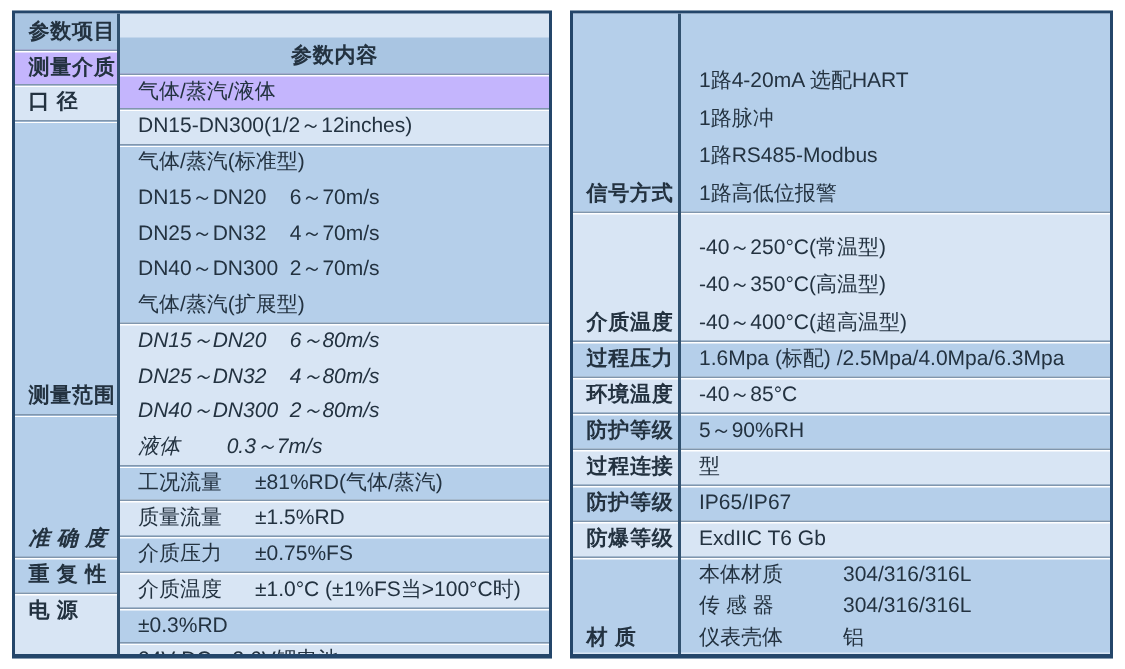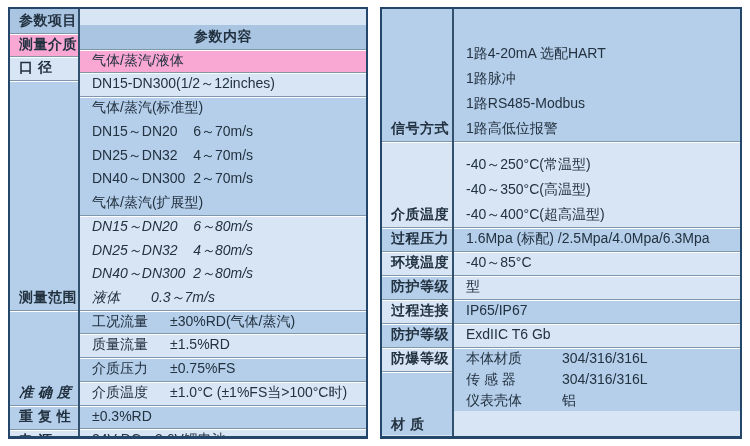--- a/index.html
+++ b/index.html
@@ -25,26 +25,26 @@
     box-sizing:border-box;display:flex;flex-direction:column;justify-content:flex-end;
     padding-left:12px;white-space:pre-wrap;overflow:hidden;flex:none;
     line-height:23.7px;
   }
   .labels .cell{padding-left:9px;font-weight:600;letter-spacing:0.5px;}
   .sep{border-top:1px solid #8096ad;box-shadow:inset 0 1px 0 #ffffff;}
   
   .bg-h{background:#a9c5e2;}
   .bg-m{background:#b5cfea;}
   .bg-l{background:#d8e5f4;}
-  .bg-ml{background:#f9a8d4;}
+  .bg-ml{background:#c4b5fd;}
   
   .u1{height:23.72px;}
   .u4{height:94.88px;font-style:italic;}
   .u5{height:118.6px;}
-  .u9{height:230px;}
+  .u9{height:196px;}
   
   .rh1{height:24px;}
   .rhSignal{height:132px;line-height:25px;}
   .rhTemp{height:86px;line-height:25px;}
   .rhMat{height:64px;line-height:21px;}
   .center{padding-left:0;align-items:center;text-align:center;font-weight:600;letter-spacing:0.5px;margin-top:16px;}
   .hdr{font-weight:600;letter-spacing:0.5px;}
   .line{display:block;}
   .pair{display:block;}
   .sub{display:inline-block;min-width:78px;}
@@ -74,21 +74,21 @@
       <span class="line">DN40～DN300  2～70m/s</span>
       <span class="line">气体/蒸汽(扩展型)</span>
     </div>
     <div class="cell bg-l u4 sep">
       <span class="line">DN15～DN20    6～80m/s</span>
       <span class="line">DN25～DN32    4～80m/s</span>
       <span class="line">DN40～DN300  2～80m/s</span>
       <span class="line">液体        0.3～7m/s</span>
     </div>
     <div class="cell bg-m u1 sep">
-      <div class="pair"><span class="sub">工况流量</span><span>±30%RD(气体/蒸汽)</span></div>
+      <div class="pair"><span class="sub">工况流量</span><span>±81%RD(气体/蒸汽)</span></div>
     </div>
     <div class="cell bg-l u1 sep">
       <div class="pair"><span class="sub">质量流量</span><span>±1.5%RD</span></div>
     </div>
     <div class="cell bg-m u1 sep">
       <div class="pair"><span class="sub">介质压力</span><span>±0.75%FS</span></div>
     </div>
     <div class="cell bg-l u1 sep">
       <div class="pair"><span class="sub">介质温度</span><span>±1.0°C (±1%FS当&gt;100°C时)</span></div>
     </div>
@@ -116,20 +116,21 @@
       <span class="line">1路RS485-Modbus</span>
       <span class="line">1路高低位报警</span>
     </div>
     <div class="cell bg-l rhTemp sep">
       <span class="line">-40～250°C(常温型)</span>
       <span class="line">-40～350°C(高温型)</span>
       <span class="line">-40～400°C(超高温型)</span>
     </div>
     <div class="cell bg-m rh1 sep"><span>1.6Mpa (标配) /2.5Mpa/4.0Mpa/6.3Mpa</span></div>
     <div class="cell bg-l rh1 sep"><span>-40～85°C</span></div>
+    <div class="cell bg-m rh1 sep"><span>5～90%RH</span></div>
     <div class="cell bg-l rh1 sep"><span>法兰型/夹持型/卡箍型(卫生型)/插入式/螺纹型</span></div>
     <div class="cell bg-m rh1 sep"><span>IP65/IP67</span></div>
     <div class="cell bg-l rh1 sep"><span>ExdIIC T6 Gb</span></div>
     <div class="cell bg-m rhMat sep">
       <div class="pair"><span class="sub2">本体材质</span><span>304/316/316L</span></div>
       <div class="pair"><span class="sub2">传 感 器</span><span>304/316/316L</span></div>
       <div class="pair"><span class="sub2">仪表壳体</span><span>铝</span></div>
     </div>
   </div>
 </div>

